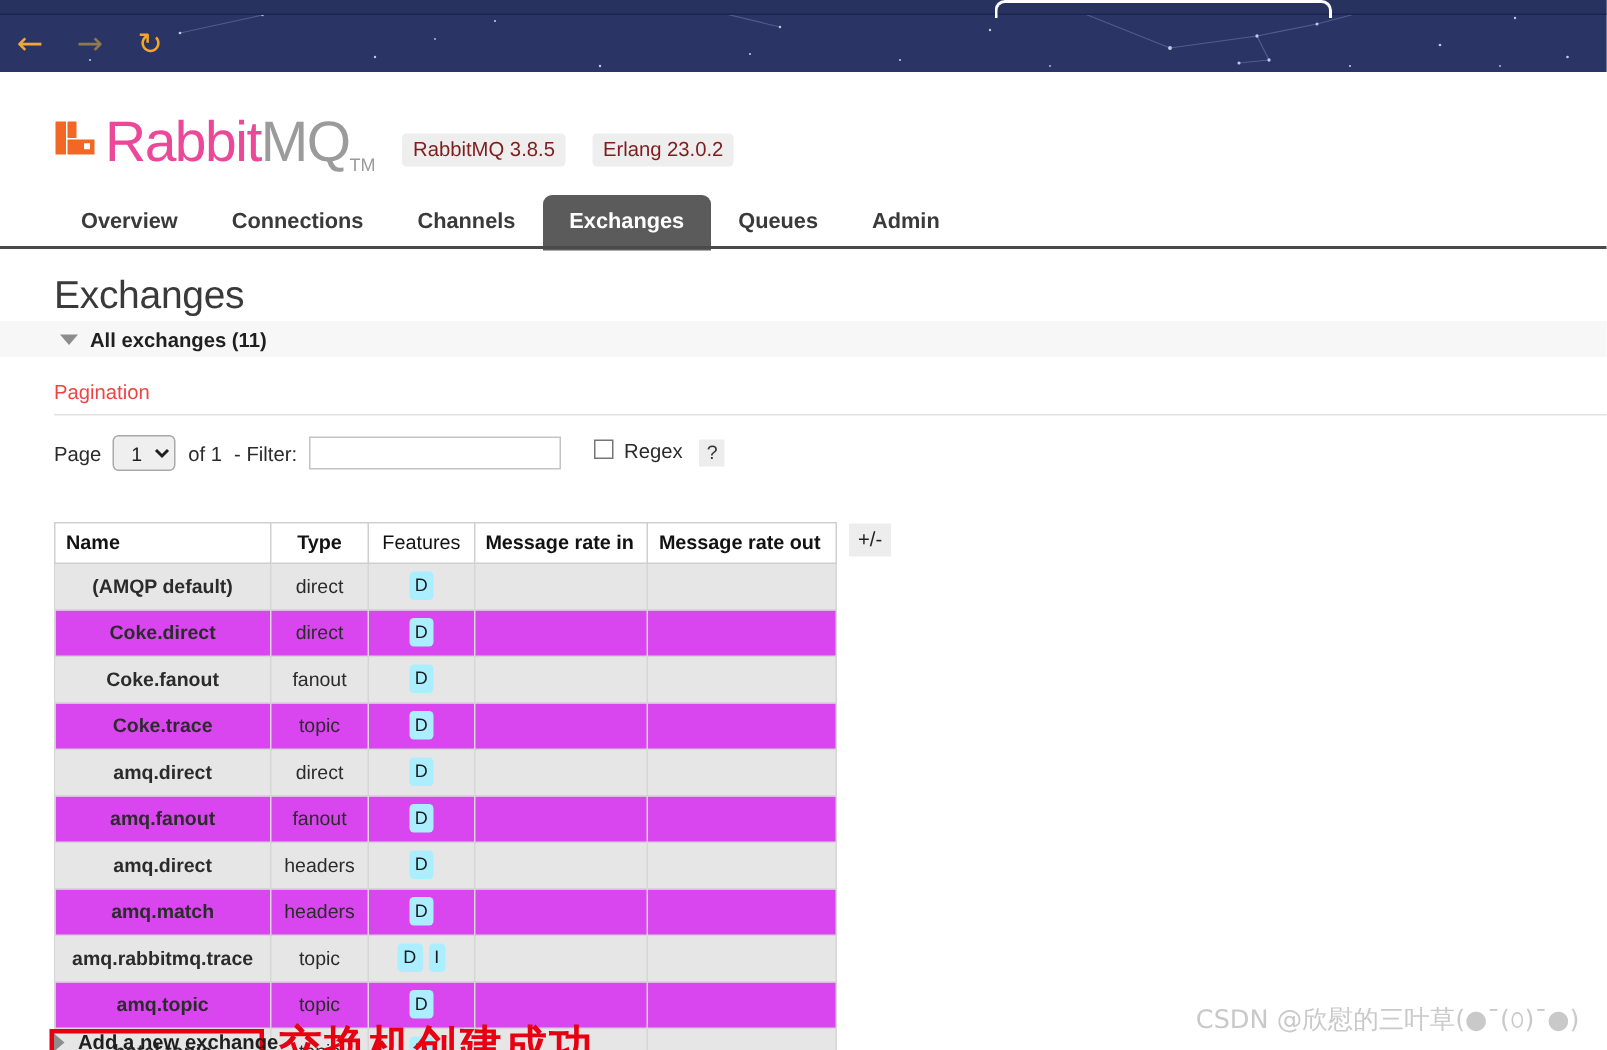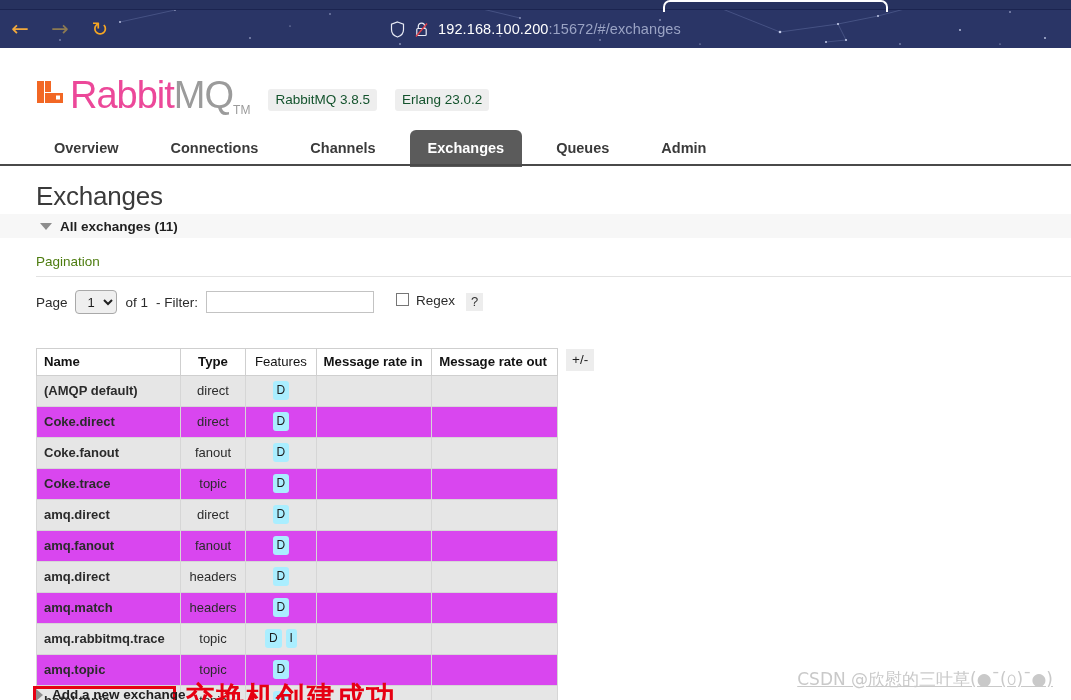--- a/index.html
+++ b/index.html
@@ -77,30 +77,30 @@
   #logo-wrap { display: flex; align-items: center; }
   #logo-mark { margin-right: 4px; margin-bottom: 3px; }
   #logo-text {
     font-size: 38px; font-weight: 400; letter-spacing: -1px;
     font-family: "Liberation Sans", sans-serif;
   }
   #logo-rabbit { color: #ec4899; }
   #logo-mq { color: #9b9b9b; }
   #logo-tm { font-size: 12px; color: #9b9b9b; vertical-align: bottom; letter-spacing: 0; }
   .version-pill {
-    background: #eeeeee; color: #14532d;
+    background: #eeeeee; color: #7f1d1d;
     font-size: 13.5px; padding: 3px 7px 4px;
     border-radius: 3px; margin-bottom: 6px;
     white-space: nowrap;
   }
 
   
   #nav-tabs {
     position: absolute; left: 36px; top: 82px;
-    display: flex; align-items: flex-end; gap: 16px;
+    display: flex; align-items: flex-end; gap: 0px;
   }
   .tab {
     font-size: 14.5px; font-weight: bold; color: #3a3a3a;
     padding: 10px 18px 11px;
     border-radius: 6px 6px 0 0;
     white-space: nowrap;
     background: transparent;
   }
   .tab.active { background: #5b5b5b; color: #ffffff; }
   #nav-rule {
@@ -128,21 +128,21 @@
     border-right: 6px solid transparent;
     border-top: 7px solid #8d8d8d;
   }
   #all-exchanges-label {
     font-size: 13.5px; font-weight: bold; color: #1f1f1f;
   }
 
   
   #pagination-label {
     position: absolute; left: 36px; top: 206px;
-    font-size: 13.5px; color: #4d7c0f;
+    font-size: 13.5px; color: #ef4444;
   }
   #pagination-rule {
     position: absolute; left: 36px; top: 228px;
     width: 1035px; height: 1px; background: #e2e2e2;
   }
   #pagination-controls {
     position: absolute; left: 36px; top: 242px;
     display: flex; align-items: center;
     font-size: 13.5px; color: #2b2b2b;
   }
@@ -196,21 +196,21 @@
   #ex-table th.c-type,
   #ex-table th.c-features { text-align: center; }
   #ex-table td {
     border: 1px solid #d6d6d6;
     padding: 5px 7px 6px;
     color: #2b2b2b;
     height: 27px;
   }
   #ex-table tr.odd td  { background: #e6e6e6; }
   #ex-table tr.even td { background: #d946ef; }
-  td.c-name { font-weight: bold; color: #141414; width: 143px; }
+  td.c-name { font-weight: bold; color: #141414; width: 143px; text-align: center; }
   td.c-type { text-align: center; color: #555555; width: 65px; }
   td.c-features { text-align: center; width: 70px; }
   td.c-rate-in  { width: 115px; }
   td.c-rate-out { width: 125px; }
   .feat-badge {
     display: inline-block;
     background: #aaeeff; color: #1b1b1b;
     font-size: 12px; line-height: 1;
     padding: 3px 4px 4px;
     border-radius: 3px;
@@ -254,21 +254,20 @@
   #add-exchange-label {
     font-size: 13.5px; font-weight: bold; color: #1f1f1f;
   }
 
   
   #watermark {
     position: absolute; right: 18px; top: 620px;
     color: #c9c9c9; font-size: 17px;
     font-family: "DejaVu Sans", sans-serif;
     white-space: nowrap;
-    text-decoration: underline;
   }
 </style>
 </head>
 <body>
 
 <div id="browser-chrome">
   <svg id="star-canvas" viewBox="0 0 1071 48" preserveAspectRatio="none">
     <rect x="0" y="0" width="1071" height="48" fill="#2a3566"></rect>
     <g stroke="#5e6b9e" stroke-width="0.7" opacity="0.75">
       <line x1="720" y1="8" x2="780" y2="32"></line>
@@ -312,37 +311,20 @@
 
   <div id="tab-strip"></div>
   <div id="partial-tab"></div>
 
   <div id="nav-buttons">
     <div class="nav-btn" id="nav-back">←</div>
     <div class="nav-btn" id="nav-fwd">→</div>
     <div class="nav-btn" id="nav-reload">↻</div>
   </div>
 
-  <div id="omnibox">
-    <span id="shield-icon">
-      <svg width="15" height="17" viewBox="0 0 15 17">
-        <path d="M7.5 1 L13.5 3.2 V8.5 C13.5 12.2 10.8 15 7.5 16 C4.2 15 1.5 12.2 1.5 8.5 V3.2 Z" fill="none" stroke="#e8ebf5" stroke-width="1.2"></path>
-      </svg>
-    </span>
-    <span id="lock-icon">
-      <svg width="15" height="17" viewBox="0 0 15 17">
-        <path d="M4.3 7.5 V5.3 a3.2 3.2 0 0 1 6.4 0 V7.5" fill="none" stroke="#e8ebf5" stroke-width="1.2"></path>
-        <rect x="2.8" y="7.5" width="9.4" height="7" rx="1" fill="none" stroke="#e8ebf5" stroke-width="1.2"></rect>
-        <line x1="2" y1="15.5" x2="13" y2="2.5" stroke="#e0404a" stroke-width="1.4"></line>
-      </svg>
-    </span>
-    <span id="url-text">
-      <span id="url-host">192.168.100.200</span><span id="url-rest">:15672/#/exchanges</span>
-    </span>
-  </div>
 </div>
 
 <div id="page">
 
   <div id="rmq-header">
     <div id="logo-wrap">
       <span id="logo-mark">
         <svg width="30" height="30" viewBox="0 0 30 30">
           <rect x="1" y="4" width="7" height="22" fill="#f26724"></rect>
           <rect x="9" y="4" width="6" height="11" fill="#f26724"></rect>

